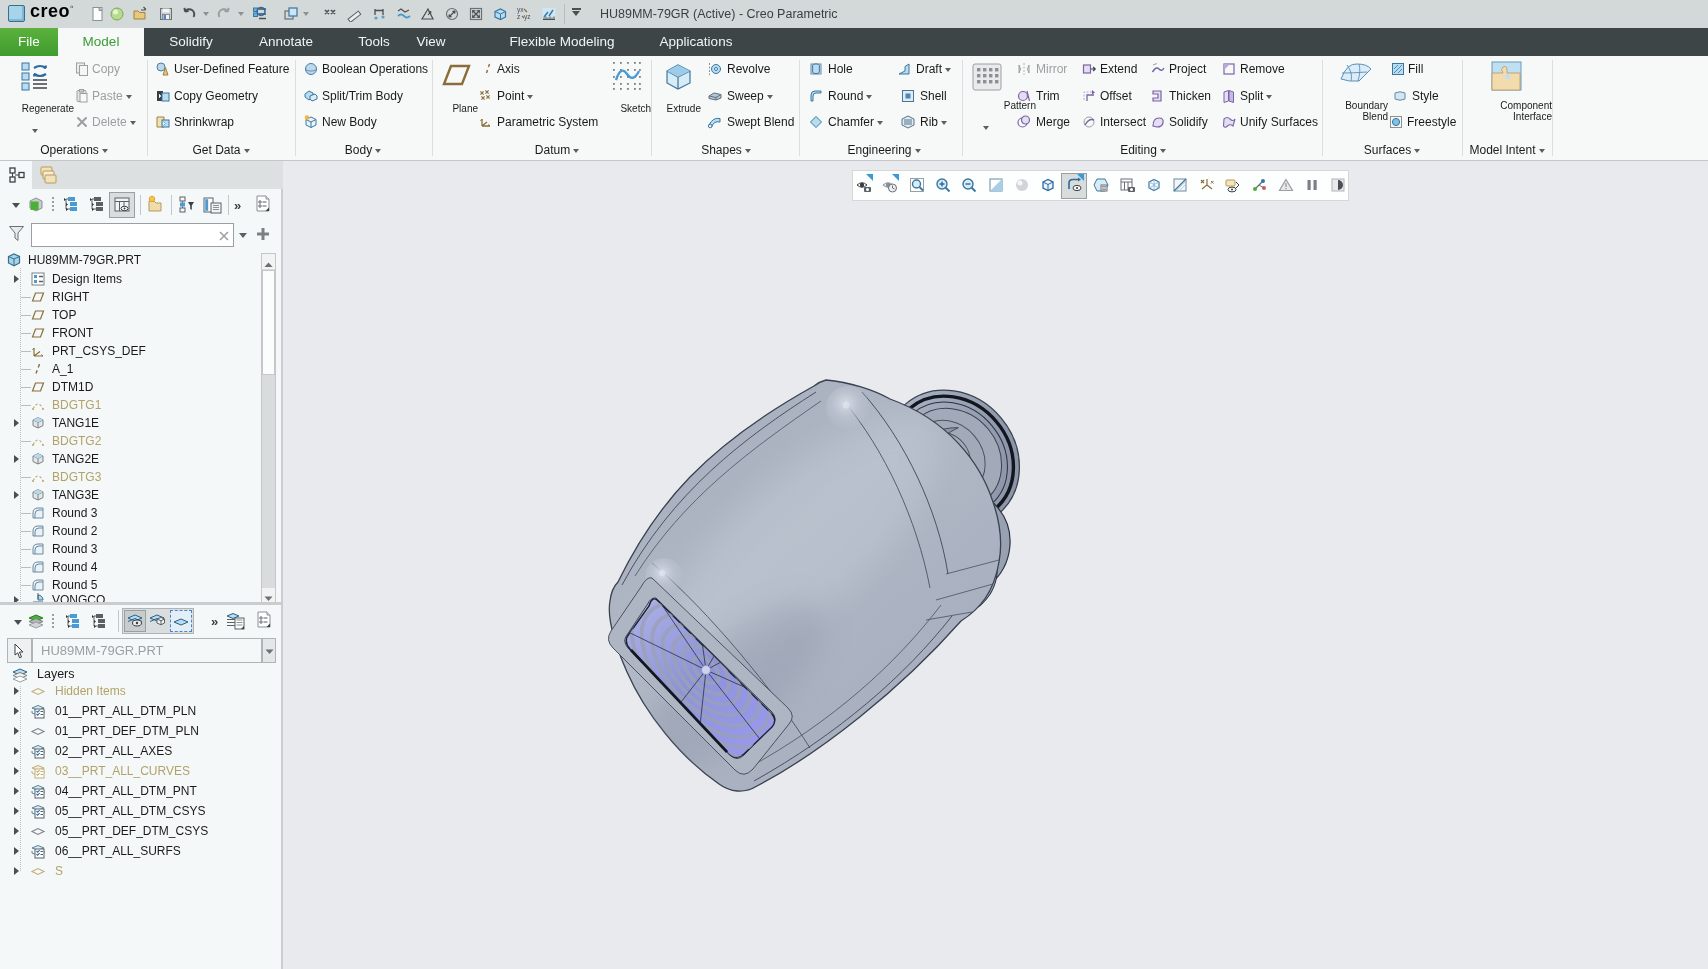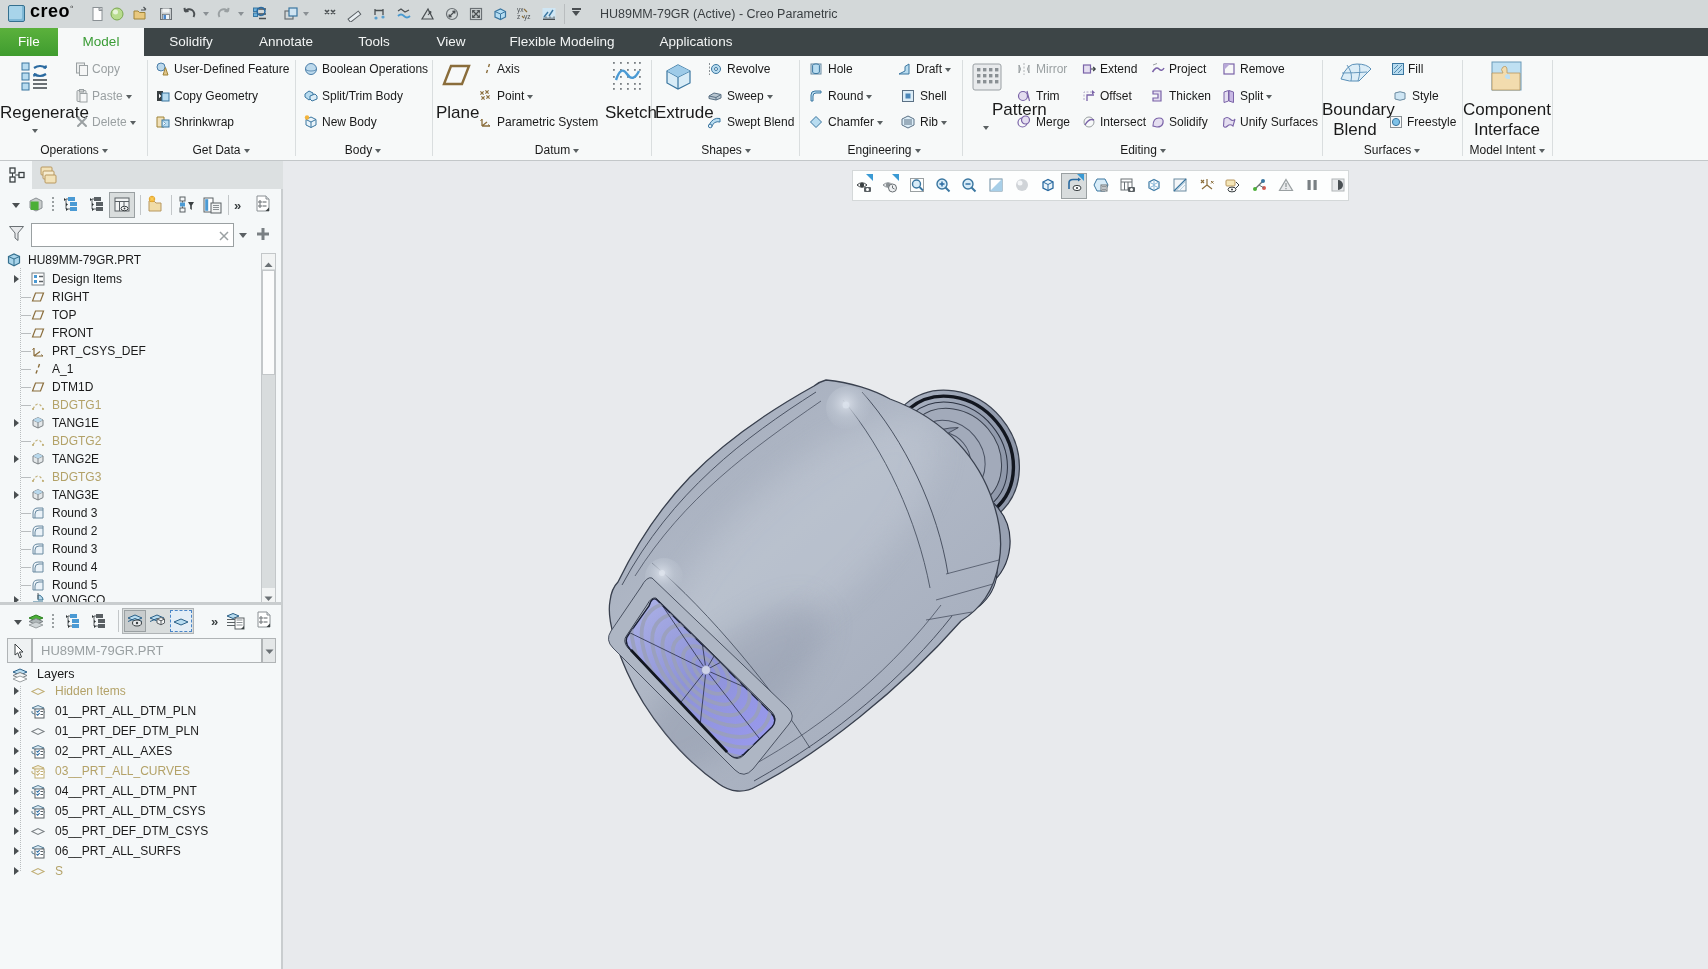--- a/index.html
+++ b/index.html
@@ -6,21 +6,21 @@
 .abs{position:absolute}
 body{position:relative;background:#e8eaed}
 #titlebar{position:absolute;left:0;top:0;width:1708px;height:28px;background:#d3d8d9}
 #tabbar{position:absolute;left:0;top:28px;width:1708px;height:28px;background:#3d4547}
 .tab{position:absolute;top:0;height:28px;line-height:28px;color:#f2f4f4;font-size:13.5px;text-align:center}
 #ribbon{position:absolute;left:0;top:56px;width:1708px;height:105px;background:#f7f9f9;border-bottom:1px solid #c3c7c9}
 .gsep{position:absolute;top:4px;width:1px;height:96px;background:#dadedf}
 .glabel{position:absolute;top:87px;height:15px;font-size:12px;color:#1a1a1a;text-align:center;white-space:nowrap}
 .sbtn{position:absolute;height:18px;font-size:12px;color:#1a1a1a;white-space:nowrap;line-height:18px}
 .sbtn.dis{color:#9aa0a2}
-.bigl{position:absolute;font-size:17px;color:#1a1a1a;text-align:center;white-space:nowrap}
+.bigl{position:absolute;font-size:10px;color:#1a1a1a;text-align:right;white-space:nowrap}
 .dar{display:inline-block;width:0;height:0;border-left:3.5px solid transparent;border-right:3.5px solid transparent;border-top:4px solid #5a6062;vertical-align:middle;margin-left:3px}
 #sidebar{position:absolute;left:0;top:161px;width:283px;height:808px;background:#f5f8f9;border-right:2px solid #c9cdcf}
 #canvas{position:absolute;left:283px;top:161px;width:1425px;height:808px;background:#e8eaed}
 .trow{position:absolute;left:0;height:18px;font-size:12px;color:#1a1a1a;white-space:nowrap}
 .lrow{position:absolute;left:0;height:20px;font-size:12px;color:#1a1a1a;white-space:nowrap}
 .tan{color:#b3a268}
 .exp{position:absolute;left:14px;width:0;height:0;border-top:4px solid transparent;border-bottom:4px solid transparent;border-left:5px solid #4a4f52}
 .dash{position:absolute;left:33px;width:10px;height:1px;background:#b9bdbf}
 
 </style></head><body>
@@ -111,21 +111,21 @@
     <div style="position:absolute;left:572px;top:11px;width:0;height:0;border-left:4.5px solid transparent;border-right:4.5px solid transparent;border-top:5px solid #4a4f52"></div>
     <div style="position:absolute;left:572px;top:8px;width:9px;height:1.5px;background:#4a4f52"></div>
     <div style="position:absolute;left:600px;top:7px;width:716px;text-align:left;font-size:12.5px;color:#3a3f42">HU89MM-79GR (Active) - Creo Parametric</div>
   </div>
 <div id="tabbar">
     <div class="tab" style="left:0;width:58px;background:linear-gradient(#5bb13c,#3f9c2f);color:#fff">File</div>
     <div class="tab" style="left:58px;width:86px;background:#f7f9f9;color:#3a9c35">Model</div>
     <div class="tab" style="left:144px;width:94px">Solidify</div>
     <div class="tab" style="left:238px;width:96px">Annotate</div>
     <div class="tab" style="left:334px;width:80px">Tools</div>
-    <div class="tab" style="left:414px;width:74px">View</div>
+    <div class="tab" style="left:394px;width:74px">View</div>
     <div class="tab" style="left:488px;width:148px">Flexible Modeling</div>
     <div class="tab" style="left:636px;width:120px">Applications</div>
   </div>
 <div id="ribbon">
     <div class="gsep" style="left:147px"></div>
     <div class="gsep" style="left:295px"></div>
     <div class="gsep" style="left:432px"></div>
     <div class="gsep" style="left:651px"></div>
     <div class="gsep" style="left:799px"></div>
     <div class="gsep" style="left:962px"></div>

